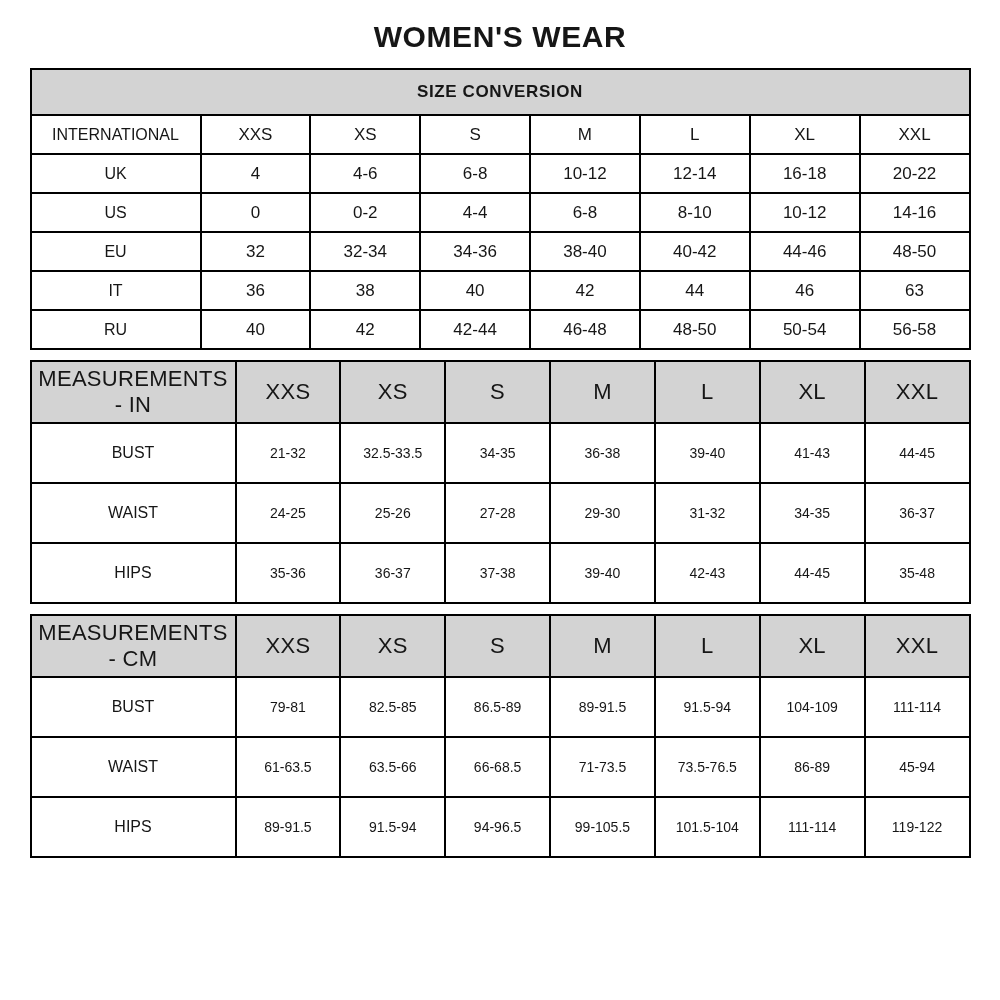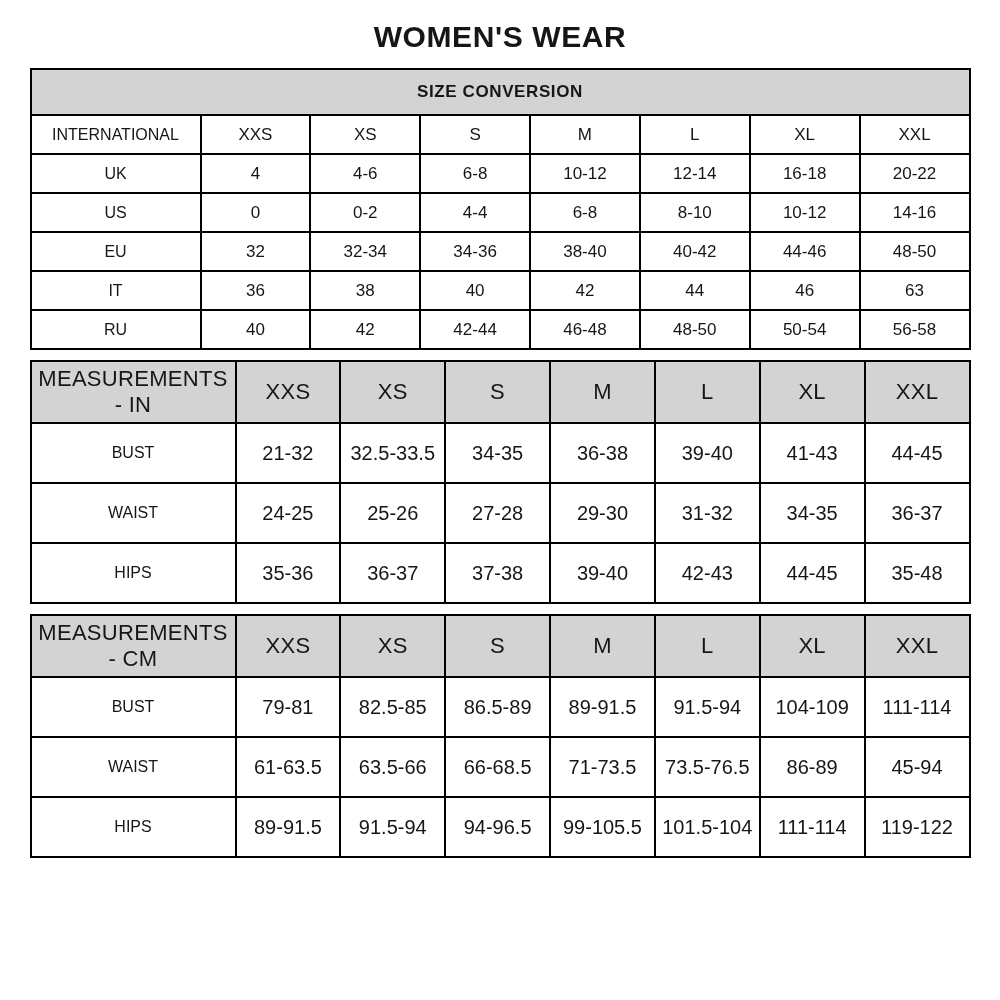--- a/index.html
+++ b/index.html
@@ -44,21 +44,21 @@
   .conv td { height: 39px; font-size: 17px; font-weight: 400; margin-left: 12px; }
   .conv td.lbl { font-size: 16px; }
   .meas col.c0 { width: 205px; }
   .meas tr.head th {
     background: var(--color-header_bg, #d3d3d3);
     height: 62px;
     font-size: 22px;
     font-weight: 400;
     letter-spacing: 0.3px;
   }
-  .meas td { height: 60px; font-size: 20px; }
+  .meas td { height: 60px; font-size: 14px; }
   .meas td.lbl { font-size: 16px; margin-top: 12px; }
 </style>
 </head>
 <body>
 
 <div class="page">
   <h1 class="title">WOMEN'S WEAR</h1>
 
   <div class="wrap">
 

